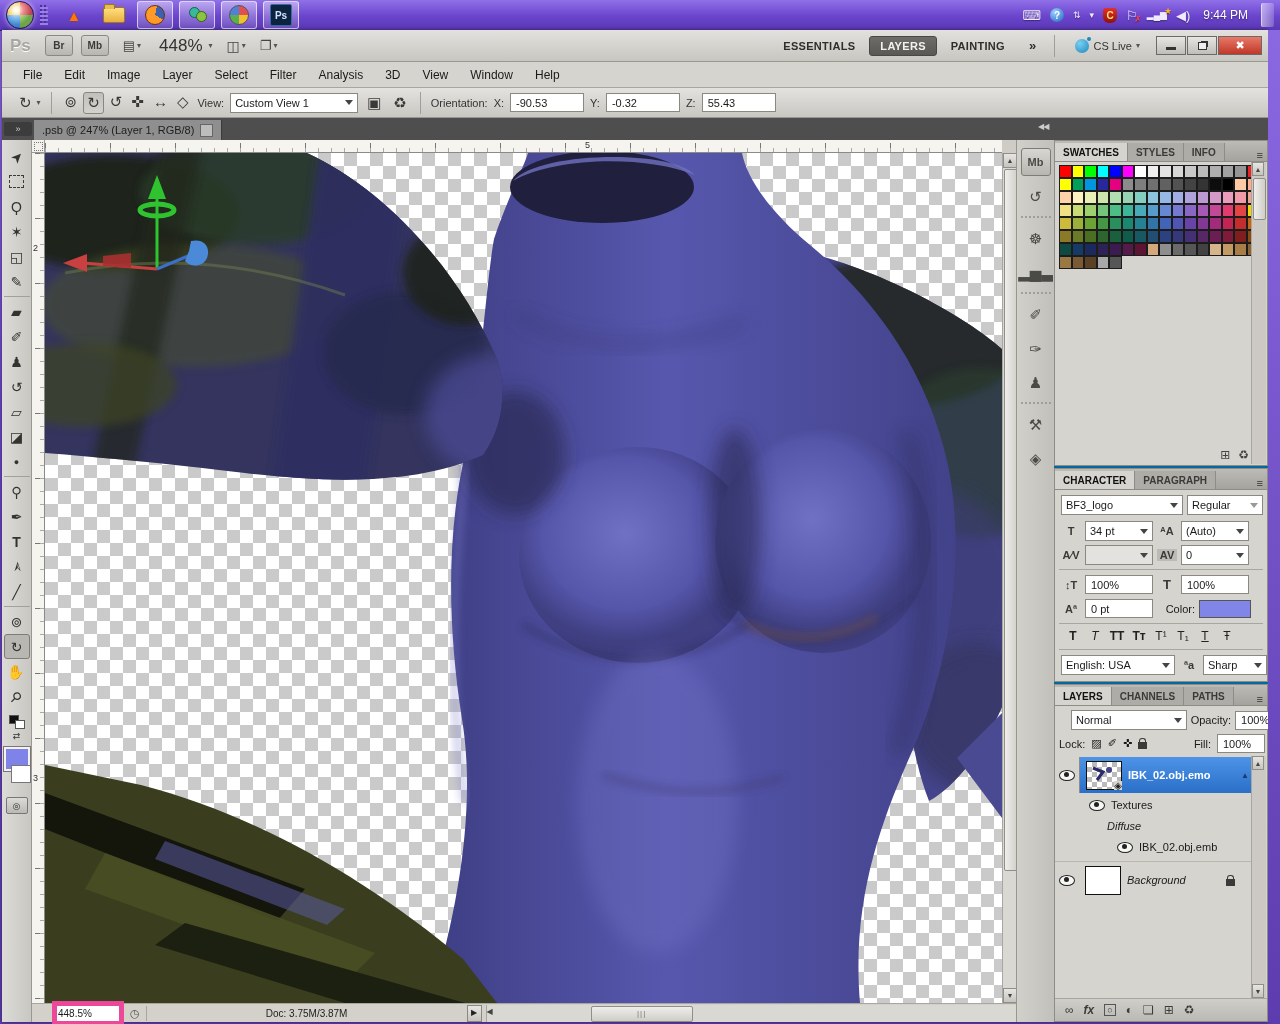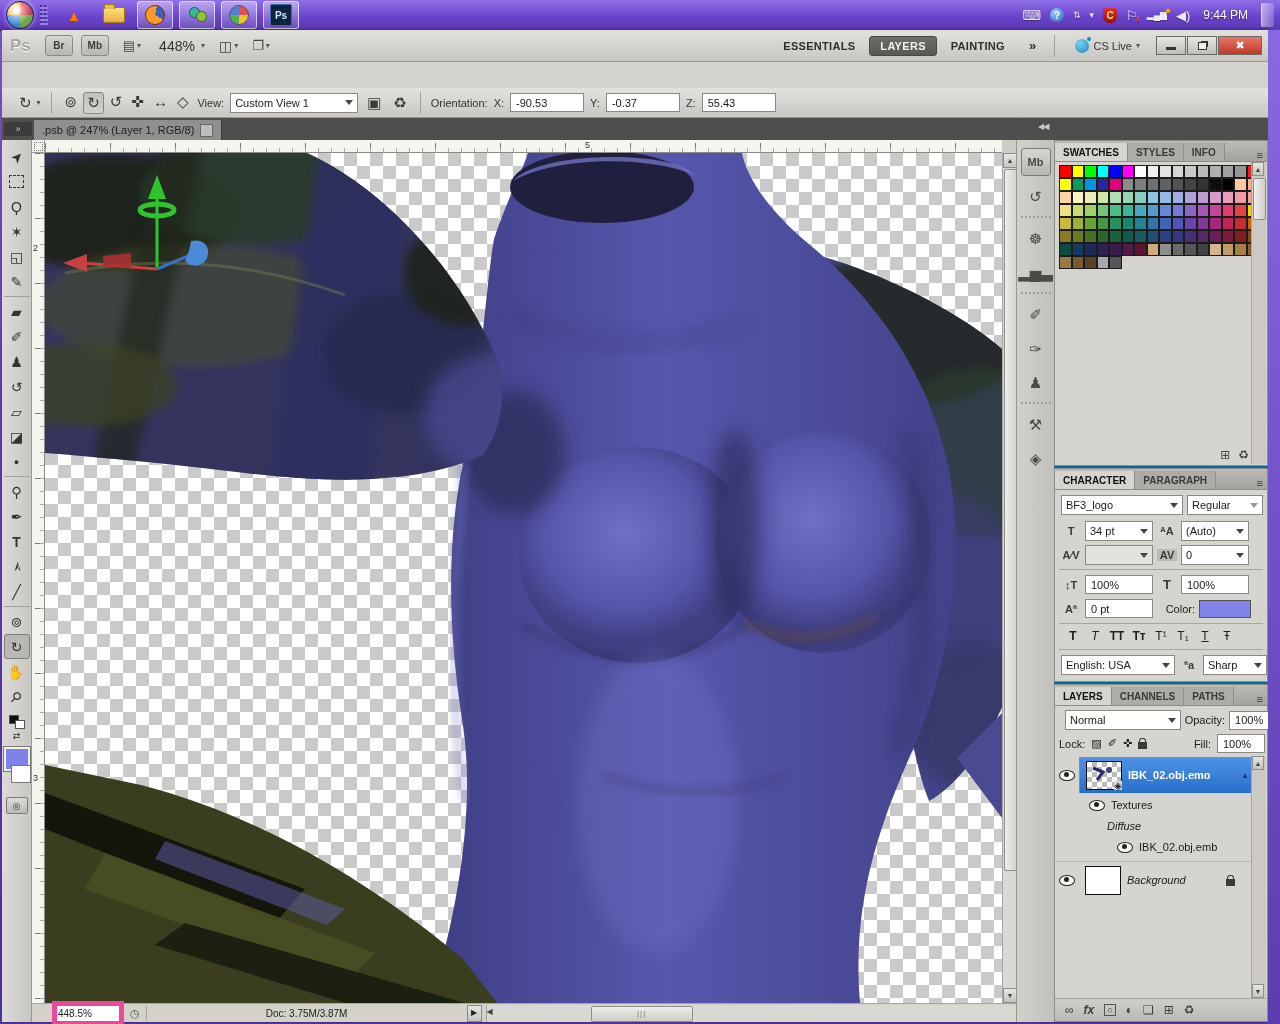--- a/index.html
+++ b/index.html
@@ -32,21 +32,21 @@
   .net .st{position:absolute;right:-5px;top:-4px;color:#ffb020;font-size:9px}
   .clock{font-size:12px;color:#fff;margin:0 4px;text-shadow:0 1px 2px rgba(0,0,0,.5)}
   .showdesk{width:12px;height:24px;background:linear-gradient(90deg,rgba(255,255,255,.5),rgba(255,255,255,.2));border-left:1px solid rgba(255,255,255,.7);border-radius:2px}
   
   .appwin{left:2px;top:30px;width:1266px;height:992px;background:#d4d2cd;box-shadow:0 0 4px rgba(0,0,0,.5)}
   .appbar{left:0;top:0;width:1266px;height:32px;background:linear-gradient(180deg,#e3e1dd,#c8c6c1);border-bottom:1px solid #9a9892;display:flex;align-items:center;gap:8px;padding-left:8px;box-sizing:border-box}
   .pslogo{font-size:17px;font-weight:bold;color:#a8a6a0;letter-spacing:0;margin-right:6px;text-shadow:0 1px 0 #fff}
   .chipbtn{min-width:22px;height:19px;border:1px solid #8a8880;border-radius:3px;background:linear-gradient(180deg,#d8d6d2,#b8b6b0);display:flex;align-items:center;justify-content:center;font-size:10px;font-weight:bold;color:#3a3a38;padding:0 2px}
   .chipgrp{display:flex;align-items:center;gap:2px;margin-left:6px;color:#444}
   .dda{font-size:8px;color:#555}
-  .zoomtxt{font-size:14px;color:#333;border:1px solid transparent;padding:1px 3px}
+  .zoomtxt{font-size:17px;color:#333;border:1px solid transparent;padding:1px 3px}
   .wsp{margin-left:auto;display:flex;align-items:center;gap:4px}
   .wsbtn{font-size:11px;font-weight:bold;color:#2e2e2c;padding:3px 10px;letter-spacing:.3px}
   .wsbtn.on{background:linear-gradient(180deg,#6e6c68,#5a5854);color:#f2f2f0;border:1px solid #4a4844;border-radius:3px}
   .cslive{display:flex;align-items:center;gap:4px;margin:0 8px;font-size:11px;color:#333}
   .csdot{width:14px;height:14px;border-radius:50%;background:radial-gradient(circle at 35% 30%,#7ad0f0,#1a88c0);position:relative}
   .csdot::after{content:"";position:absolute;right:-2px;top:-2px;width:4px;height:4px;background:#1a88c0;border-radius:50%}
   .winctl{display:flex;gap:1px;margin-right:6px}
   .wbtn{width:28px;height:17px;border:1px solid #6a6a66;background:linear-gradient(180deg,#e8e6e2,#c0beba);display:flex;align-items:center;justify-content:center;font-size:9px;color:#222}
   .wbtn .mline{width:10px;height:3px;background:#333;margin-top:6px}
   .wbtn .rsq{width:7px;height:6px;border:1px solid #333;background:#eee;box-shadow:2px -2px 0 -1px #333}
@@ -228,20 +228,34 @@
       <span class="wbtn">
           <span class="mline"></span>
         </span>
       <span class="wbtn">
           <span class="rsq"></span>
         </span>
       <span class="wbtn close">✖</span>
     </span>
   </div>
 
+  <div class="abs menubar">
+
+  <div class="mi">File</div>
+      <div class="mi">Edit</div>
+      <div class="mi">Image</div>
+      <div class="mi">Layer</div>
+      <div class="mi">Select</div>
+      <div class="mi">Filter</div>
+      <div class="mi">Analysis</div>
+      <div class="mi">3D</div>
+      <div class="mi">View</div>
+      <div class="mi">Window</div>
+      <div class="mi">Help</div>
+    </div>
 
   <div class="abs optbar">
     <span class="chipgrp">
         <span class="optico">↻</span>
         <span class="dda">▾</span>
       </span>
     <span class="optdiv"></span>
     <span style="display:flex;gap:3px">
 
     <span class="optico">⊚</span>
@@ -256,21 +270,21 @@
         <span>Custom View 1</span>
         <span class="tri"></span>
       </span>
     <span class="optico">▣</span>
     <span class="optico">♻</span>
     <span class="optdiv"></span>
     <span class="optlbl">Orientation:</span>
     <span class="optlbl">X:</span>
     <span class="inbox" style="width:62px">-90.53</span>
     <span class="optlbl">Y:</span>
-    <span class="inbox" style="width:62px">-0.37</span>
+    <span class="inbox" style="width:62px">-0.32</span>
     <span class="optlbl">Z:</span>
     <span class="inbox" style="width:62px">55.43</span>
   </div>
 
   <div class="abs tabstrip">
     <div class="toolscol-btn">»</div>
     <div style="display:flex;align-items:flex-end">
 
         <div class="dtab">
         <span>.psb @ 247% (Layer 1, RGB/8)</span>
@@ -718,21 +732,21 @@
     <div class="panel" style="top:544px;height:338px">
       <div class="ptabs">
         <span style="display:flex">
 
         <span class="ptab active">LAYERS</span>
             <span class="ptab">CHANNELS</span>
             <span class="ptab">PATHS</span>
           </span>
         <span class="pmenu">≡</span>
       </div>
-      <div class="crow" style="left:10px;top:25px;width:210px">
+      <div class="crow" style="left:16px;top:25px;width:210px">
         <span class="selbox" style="width:112px">
             <span>Normal</span>
             <span class="tri"></span>
           </span>
         <span>Opacity:</span>
         <span class="inbox" style="width:36px">100%</span>
       </div>
       <div class="crow" style="left:4px;top:49px;width:206px;gap:6px">
         <span>Lock:</span>
         <span style="font-size:11px">▨</span>

